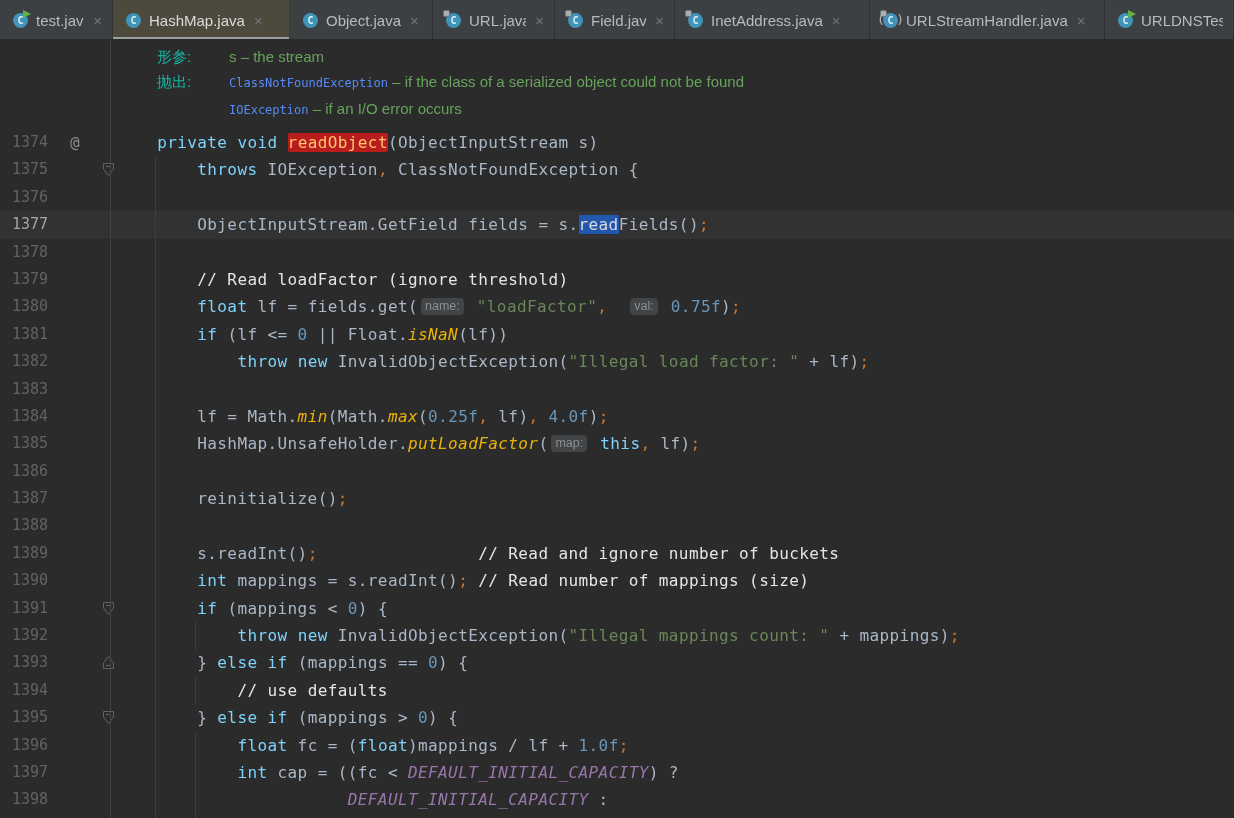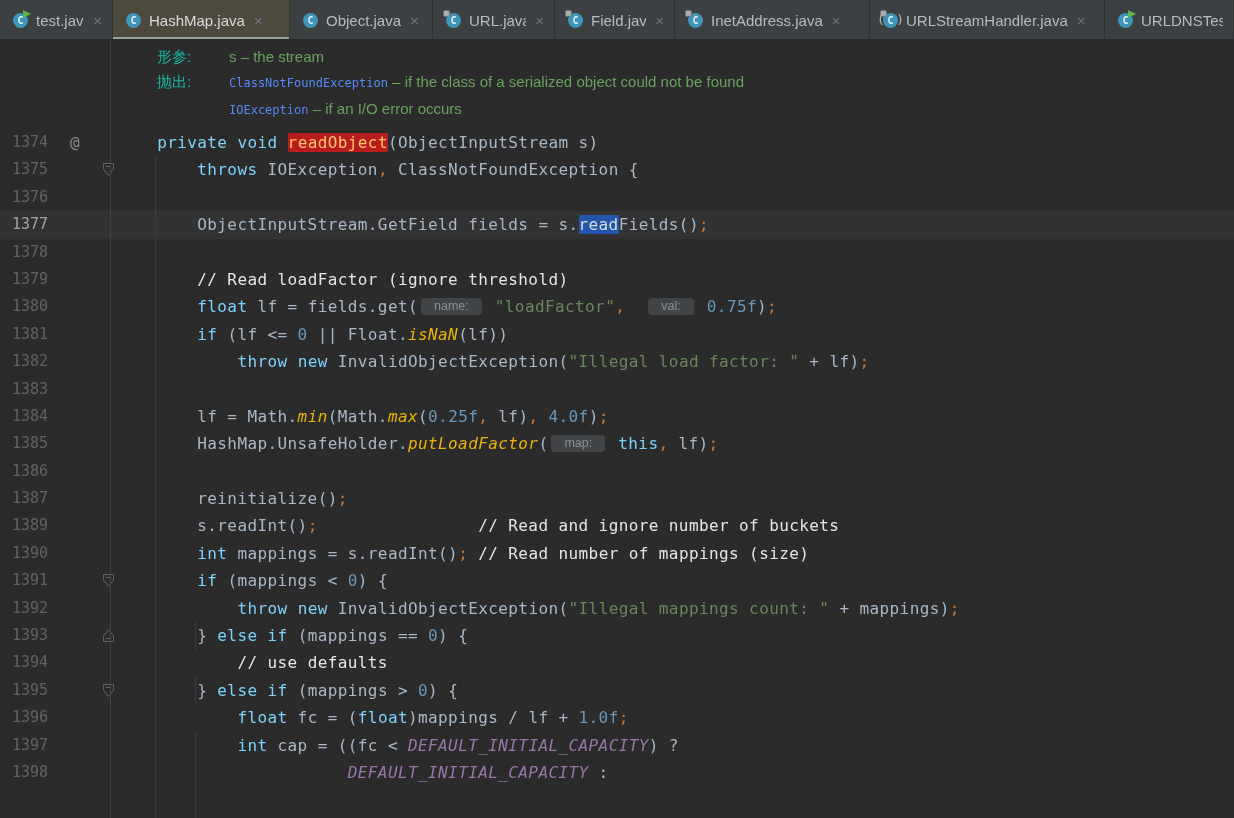--- a/index.html
+++ b/index.html
@@ -49,21 +49,21 @@
   .gat{position:absolute;left:70px;top:0;color:#8c8c8c;font:16px/27.4px "DejaVu Sans Mono",monospace;}
   .fold{position:absolute;left:102px;top:6px;width:13px;height:15px;z-index:6;}
   .codeline{position:absolute;left:117px;top:0;margin:0;white-space:pre;
             font:16px/27.4px "DejaVu Sans Mono",monospace;letter-spacing:0.4px;color:#a9b7c6;}
   .tk-kw{color:#7dd3fc;} .tk-pl{color:#a9b7c6;} .tk-st{color:#6a8759;}
   .tk-nu{color:#6897bb;} .tk-cm{color:#e5e5e5;} .tk-sc{color:#cc7832;}
   .tk-cn{color:#9876aa;font-style:italic;} .tk-it{font-style:italic;color:#eab308;}
   .tk-hl{background:#b91c1c;color:#ffc66d;border-radius:2px;}
   .tk-sel{background:#2257ad;color:#d7dce1;}
   .tk-chip{display:inline-block;background:#414547;color:#8a8e92;border-radius:4px;
-           font-size:12.5px;line-height:17px;padding:0 13px;margin:0 3px;letter-spacing:0;
+           font-size:12.5px;line-height:17px;padding:0 4px;margin:0 3px;letter-spacing:0;
            vertical-align:2px;font-family:"Liberation Sans",sans-serif;}
 </style>
 </head>
 <body>
 
 <div class="root">
   <div class="tabbar">
       <div class="tab" style="width: 113px;">
         <span class="tabicon">
           <span class="circ">C</span>
@@ -207,20 +207,24 @@
         </div>
         <div class="row">
           <span class="lnum">1386</span>
           <pre class="codeline"></pre>
         </div>
         <div class="row">
           <span class="lnum">1387</span>
           <pre class="codeline"><span class="tk-pl">        reinitialize()</span><span class="tk-sc">;</span></pre>
         </div>
         <div class="row">
+          <span class="lnum">1388</span>
+          <pre class="codeline"></pre>
+        </div>
+        <div class="row">
           <span class="lnum">1389</span>
           <pre class="codeline"><span class="tk-pl">        s.readInt()</span><span class="tk-sc">;</span><span class="tk-pl">                </span><span class="tk-cm">// Read and ignore number of buckets</span></pre>
         </div>
         <div class="row">
           <span class="lnum">1390</span>
           <pre class="codeline"><span class="tk-pl">        </span><span class="tk-kw">int</span><span class="tk-pl"> mappings = s.readInt()</span><span class="tk-sc">;</span><span class="tk-pl"> </span><span class="tk-cm">// Read number of mappings (size)</span></pre>
         </div>
         <div class="row">
           <span class="lnum">1391</span>
           <span class="fold"><svg width="13" height="15" viewBox="0 0 13 15">

